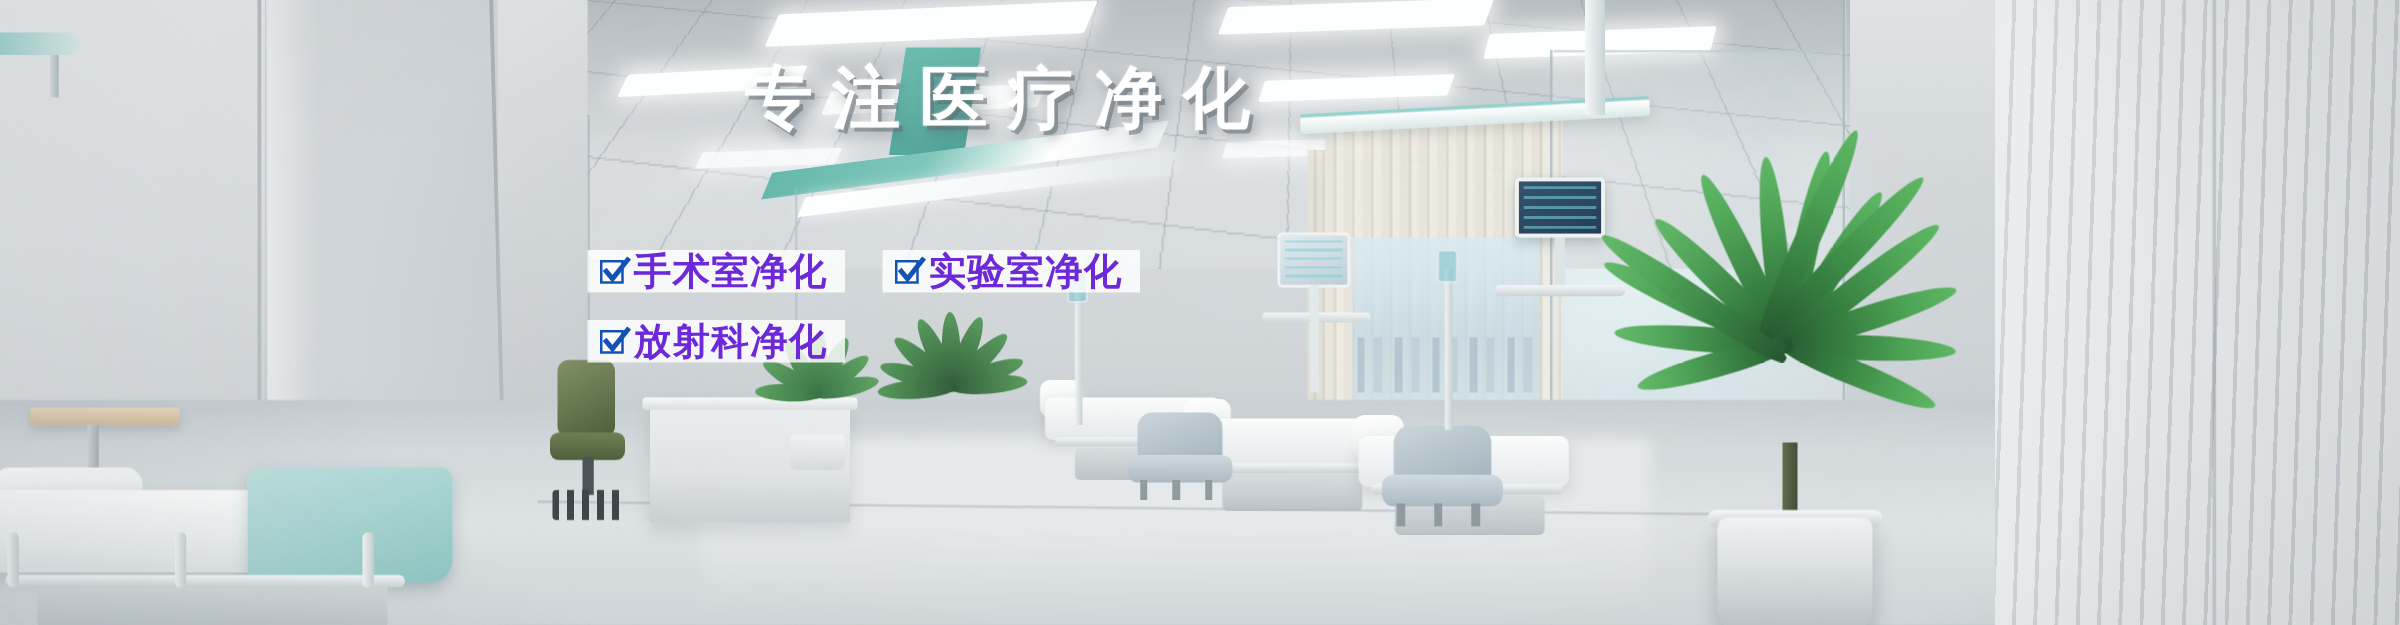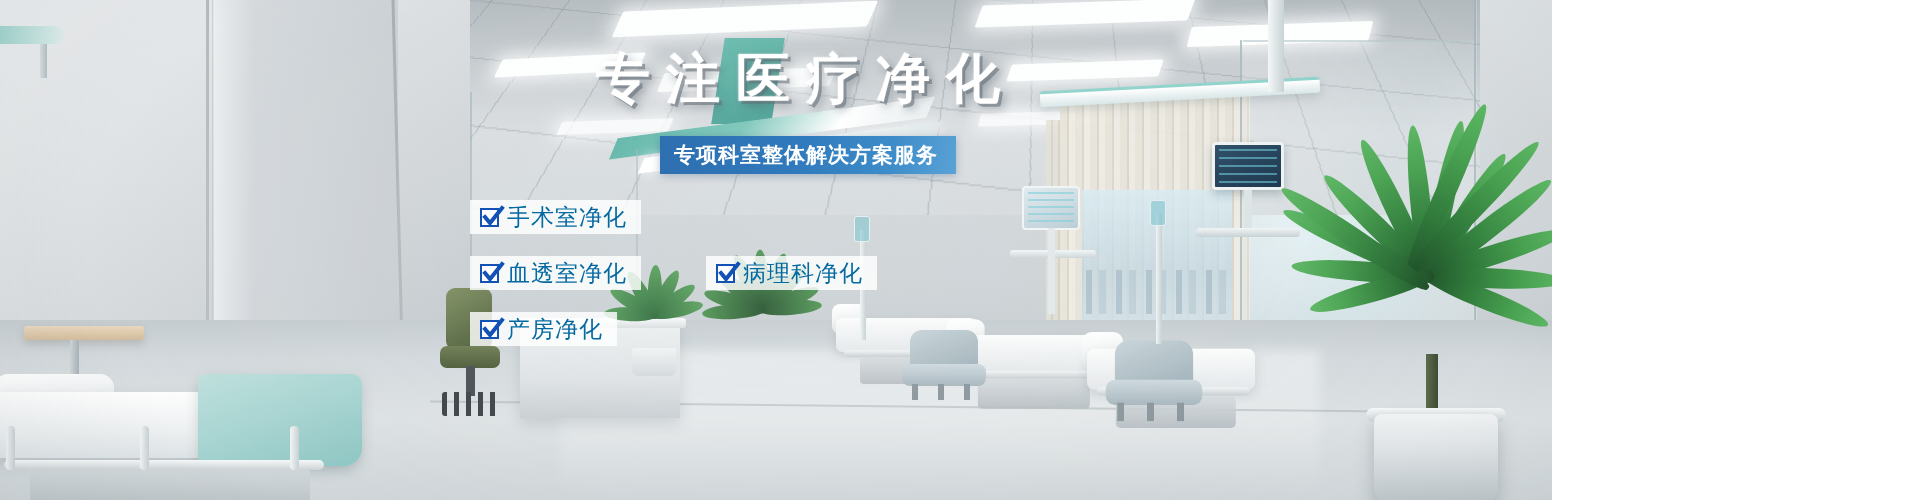--- a/index.html
+++ b/index.html
@@ -1,20 +1,20 @@
 <!DOCTYPE html>
 <html><head>
 <meta charset="utf-8">
 <title>Medical Purification Banner</title>
 <style>
   * { margin:0; padding:0; box-sizing:border-box; }
   html,body { width:1920px; height:500px; overflow:hidden;
     font-family:"DejaVu Sans","Liberation Sans",sans-serif; }
 
-  .banner { position:relative; width:1552px; height:500px; overflow:hidden;
+  .banner { position:relative; width:1920px; height:500px; overflow:hidden;
     background:#c9ced2; }
 
   
   .bg { position:absolute; inset:0; }
 
   
   .bg-base { position:absolute; inset:0;
     background:
       linear-gradient(180deg,#dfe3e5 0%,#d2d7da 30%,#cdd3d6 55%,#c4cbcf 75%,#b9c1c6 100%);
   }
@@ -284,21 +284,21 @@
     box-shadow:0 2px 8px rgba(30,70,110,.3);
   }
 
   .grid { position:absolute; left:470px; top:200px; width:760px; }
   .grow { display:flex; margin-bottom:22px; }
   .grow:last-child { margin-bottom:0; }
 
   .chip { display:inline-flex; align-items:center; gap:8px;
     height:34px; padding:0 14px 0 10px;
     background:rgba(255,255,255,.82);
-    color:#0369a1; font-size:23px; font-weight:normal; letter-spacing:1px;
+    color:#6d28d9; font-size:30px; font-weight:bold; letter-spacing:1px;
     white-space:nowrap; }
 
   .cbox { flex:0 0 auto; width:19px; height:19px; position:relative;
     border:2px solid #1352b5; background:rgba(255,255,255,.9); }
   .cbox svg { position:absolute; left:-1px; top:-5px; width:24px; height:24px; }
 
   
   .col1 { width:236px; }
   .col2 { width:236px; }
   .col3 { width:auto; }
@@ -468,70 +468,57 @@
     <div class="rwall-ribs"></div>
     <div class="rwall-seam"></div>
 
     <div class="vignette"></div>
   </div>
 
   <div class="content">
 
     <div class="headline">专注医疗净化</div>
 
-    <div class="subbar">
-      <span>专项科室整体解决方案服务</span>
-    </div>
 
     <div class="grid">
 
       <div class="grow">
         <div class="col1">
           <div class="chip">
             <span class="cbox">
               <svg viewBox="0 0 24 24">
                   <path d="M4 12 L9 18 L21 3" fill="none" stroke="#1352b5" stroke-width="4" stroke-linecap="square"></path>
                 </svg>
             </span>
             <span>手术室净化</span>
           </div>
         </div>
+        <div class="col2">
+          <div class="chip">
+            <span class="cbox">
+              <svg viewBox="0 0 24 24">
+                  <path d="M4 12 L9 18 L21 3" fill="none" stroke="#1352b5" stroke-width="4" stroke-linecap="square"></path>
+                </svg>
+            </span>
+            <span>实验室净化</span>
+          </div>
+        </div>
       </div>
 
       <div class="grow">
         <div class="col2">
           <div class="chip">
             <span class="cbox">
               <svg viewBox="0 0 24 24">
                   <path d="M4 12 L9 18 L21 3" fill="none" stroke="#1352b5" stroke-width="4" stroke-linecap="square"></path>
                 </svg>
             </span>
-            <span>血透室净化</span>
-          </div>
-        </div>
-        <div class="col3">
-          <div class="chip">
-            <span class="cbox">
-              <svg viewBox="0 0 24 24">
-                  <path d="M4 12 L9 18 L21 3" fill="none" stroke="#1352b5" stroke-width="4" stroke-linecap="square"></path>
-                </svg>
-            </span>
-            <span>病理科净化</span>
+            <span>放射科净化</span>
           </div>
         </div>
       </div>
 
       <div class="grow">
-        <div class="col1">
-          <div class="chip">
-            <span class="cbox">
-              <svg viewBox="0 0 24 24">
-                  <path d="M4 12 L9 18 L21 3" fill="none" stroke="#1352b5" stroke-width="4" stroke-linecap="square"></path>
-                </svg>
-            </span>
-            <span>产房净化</span>
-          </div>
-        </div>
       </div>
 
     </div>
   </div>
 </div>
 
 </body></html>

